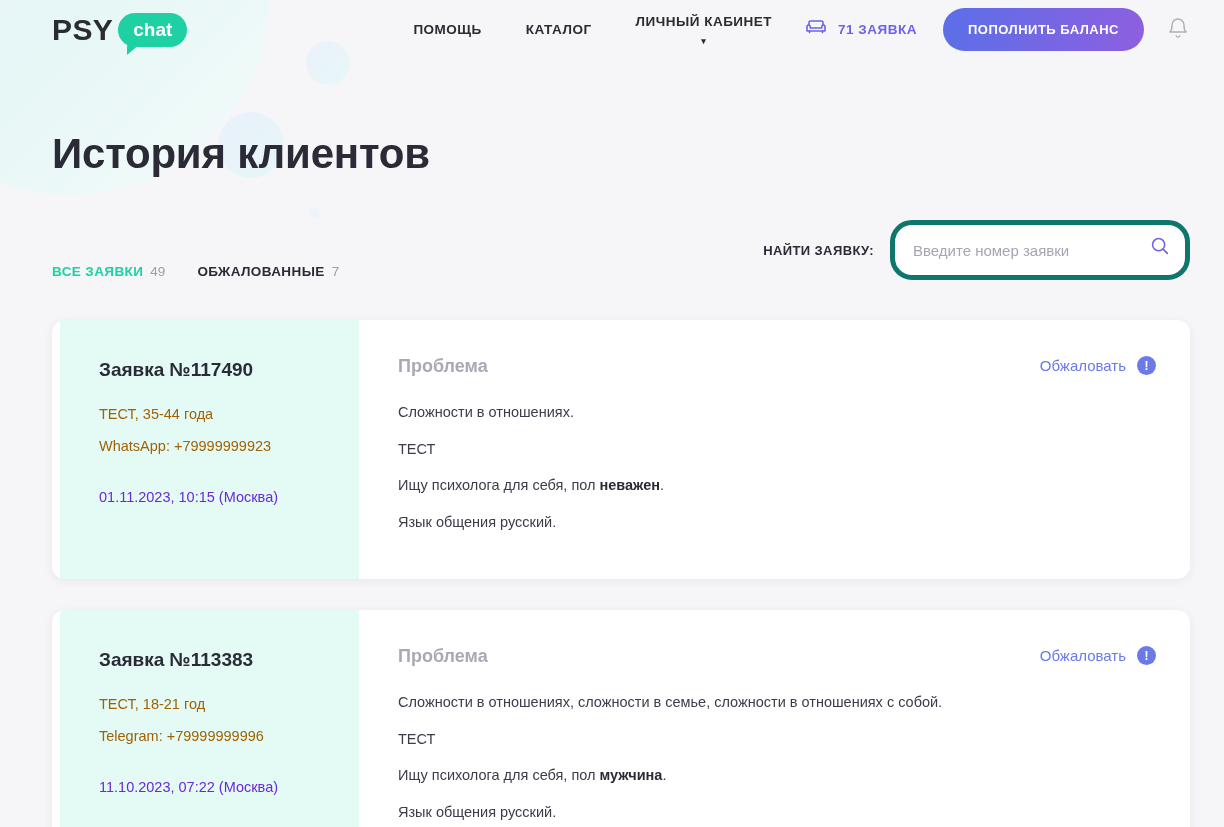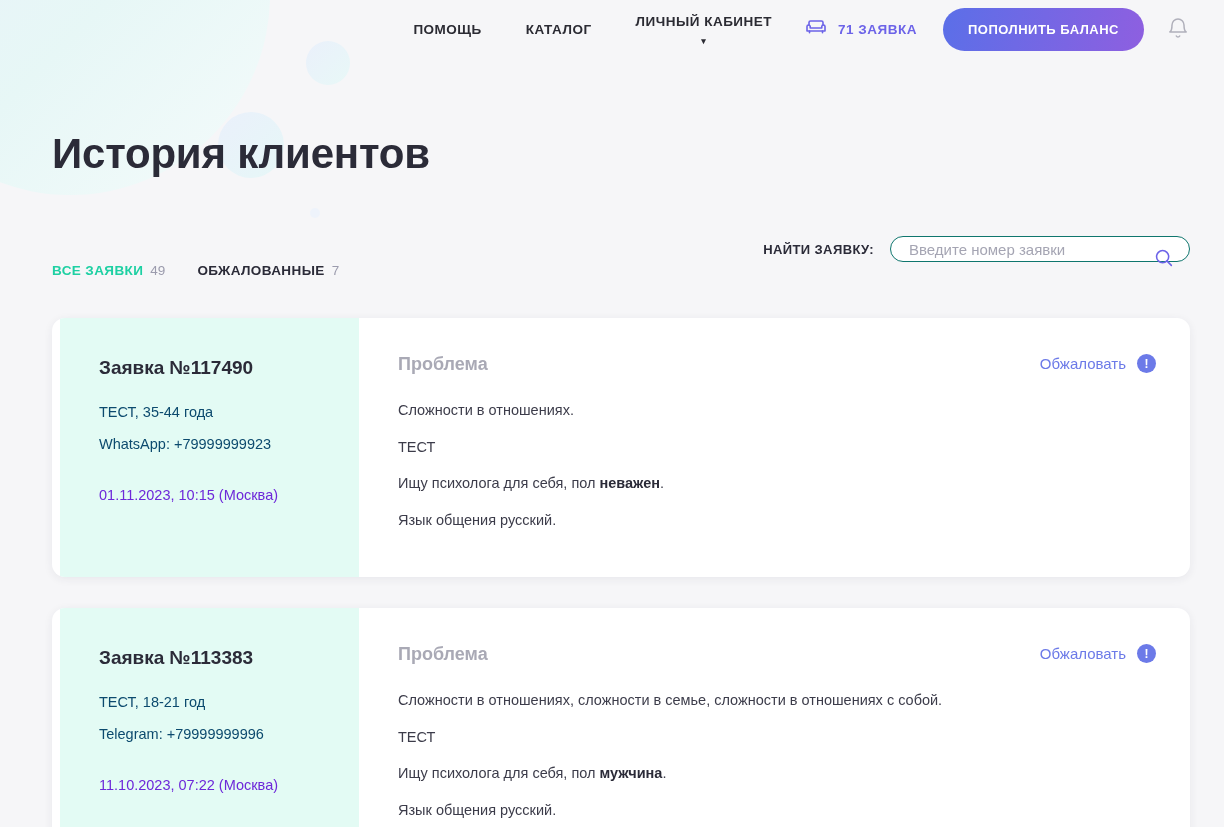--- a/index.html
+++ b/index.html
@@ -95,22 +95,22 @@
   .tab.active .tab-label { color: #1ed0a3; }
   .tab .tab-label { color: #2b2b38; margin-top: 43px; }
   .tab-count { font-size: 13.5px; font-weight: 400; color: #9b9bad; }
 
   .search-wrap { margin-left: auto; display: flex; align-items: center; gap: 16px; }
   .search-label {
     font-size: 13px; font-weight: 700; letter-spacing: .4px; color: #2b2b38;
     white-space: nowrap;
   }
   .search-box {
-    position: relative; width: 300px; height: 26px;
-    border: 1px solid #0f766e; border-radius: 22px;
+    position: relative; width: 300px; height: 60px;
+    border: 5px solid #0f766e; border-radius: 22px;
     display: flex; align-items: center; background: #fff;
   }
   .search-input {
     border: none; outline: none; background: transparent;
     font-size: 15px; color: #3d3d4d;
     padding: 0 42px 0 18px; width: 100%; height: 100%;
     font-family: "Liberation Sans", sans-serif;
   }
   .search-input::placeholder { color: #a5a5b3; }
   .search-icon { position: absolute; right: 14px; top: 10px; cursor: pointer; }
@@ -127,21 +127,21 @@
   .card-left {
     width: 299px; flex: 0 0 299px;
     background: #e3fbf4;
     padding: 39px 0 0 39px;
     margin-left: 8px;
   }
   .card-no {
     font-size: 19px; font-weight: 700; color: #2b2b38;
     margin-bottom: 24px;
   }
-  .card-meta { font-size: 14.5px; color: #0c4a6e; margin-bottom: 13px; line-height: 1.3; }
+  .card-meta { font-size: 14.5px; color: #a16207; margin-bottom: 13px; line-height: 1.3; }
   .card-date { font-size: 14.5px; color: #6d28d9; margin-top: 33px; }
 
   .card-right { flex: 1; padding: 36px 36px 30px 39px; position: relative; }
   .prob-head {
     font-size: 18px; font-weight: 700; color: #a9a9b5; margin-bottom: 26px;
   }
   .prob-line { font-size: 14.5px; color: #3c3c4a; margin-bottom: 17px; line-height: 1.35; }
   .prob-line:last-child { margin-bottom: 0; }
   .prob-line b { font-weight: 700; color: #2b2b38; }
 
@@ -163,20 +163,24 @@
 
 <div class="page">
 
   <div class="blob blob-big"></div>
   <div class="blob blob-s1"></div>
   <div class="blob blob-s2"></div>
   <div class="blob blob-s3"></div>
 
   <div class="header">
 
+    <div class="logo">
+      <span class="logo-psy">PSY</span>
+      <span class="logo-bubble">chat</span>
+    </div>
 
     <nav class="nav">
       <a class="nav-link">ПОМОЩЬ</a>
       <a class="nav-link">КАТАЛОГ</a>
       <a class="nav-link cabinet">
         <span>ЛИЧНЫЙ КАБИНЕТ</span>
         <span class="caret">▾</span>
       </a>
 
       <div class="orders">

